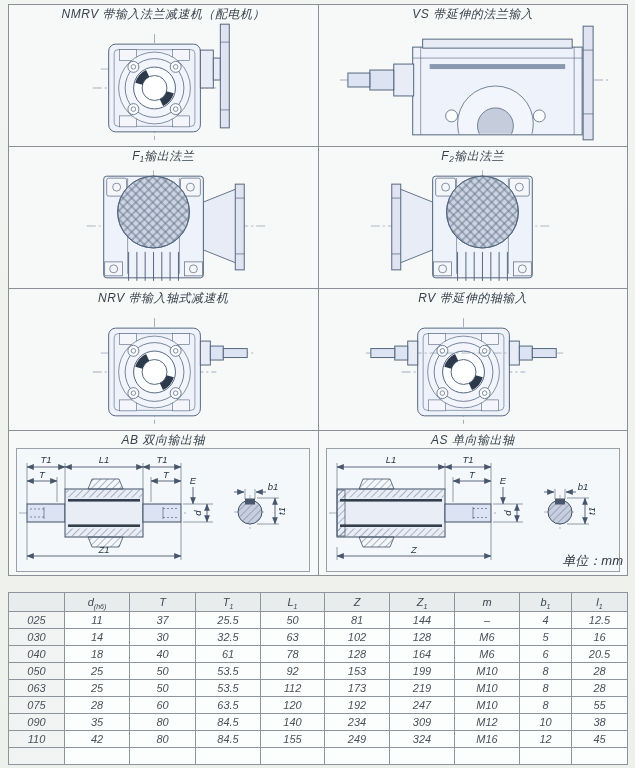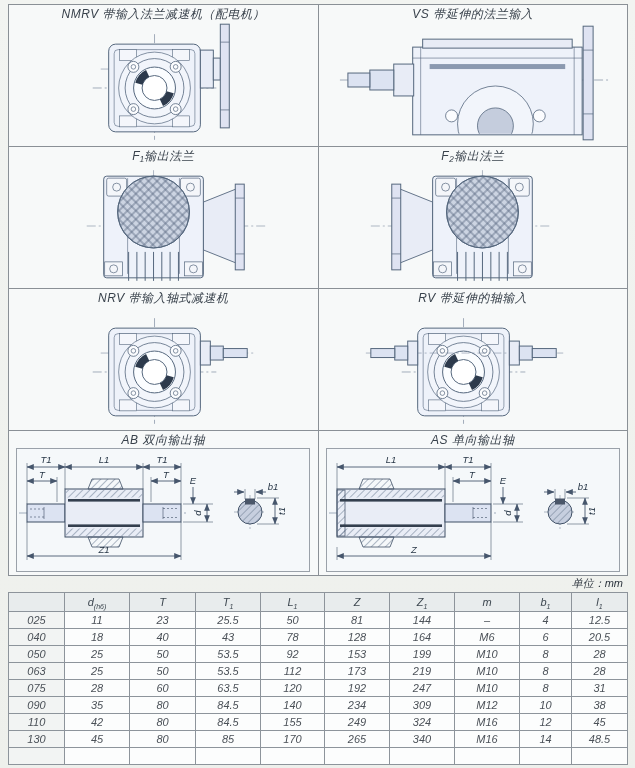--- a/index.html
+++ b/index.html
@@ -16,21 +16,21 @@
   .band{display:flex;height:142px;box-sizing:border-box;border-bottom:1px solid #8a9096;}
   .band.last{height:144px;border-bottom:none;}
   .cell{flex:1 1 50%;display:flex;flex-direction:column;align-items:center;overflow:hidden;}
   .cell.right{border-left:1px solid #8a9096;}
   .panel-label{
     font-size:12px;color:#39424c;height:17px;line-height:18px;
     letter-spacing:.5px;white-space:nowrap;
   }
   svg.drawing{display:block;}
   .sub-panel{border:1px solid #9aa1a9;background:#f5f8fa;border-radius:0;}
-  .unit-note{position:absolute;right:12px;top:576px;font-size:11px;color:#2f3740;}
+  .unit-note{position:absolute;right:12px;top:552px;font-size:13px;color:#2f3740;}
   table.spec{
     position:absolute;left:8px;top:592px;width:619px;
     border-collapse:collapse;table-layout:fixed;background:#fcfdfd;
   }
   table.spec th,table.spec td{
     border:1px solid #8d949b;font-size:11px;font-weight:normal;
     color:#4b5158;text-align:center;padding:0;height:16px;line-height:16px;
     overflow:hidden;white-space:nowrap;
   }
   table.spec thead th{background:#e8eced;color:#3d4750;height:18px;line-height:18px;}
@@ -391,34 +391,46 @@
           <th>Z<sub>1</sub></th>
           <th>m</th>
           <th>b<sub>1</sub></th>
           <th>l<sub>1</sub></th>
         </tr>
     </thead>
     <tbody>
         <tr>
           <th>025</th>
           <td>11</td>
-          <td>23</td>
+          <td>37</td>
           <td>25.5</td>
           <td>50</td>
           <td>81</td>
           <td>144</td>
           <td>–</td>
           <td>4</td>
           <td>12.5</td>
         </tr>
         <tr>
+          <th>030</th>
+          <td>14</td>
+          <td>30</td>
+          <td>32.5</td>
+          <td>63</td>
+          <td>102</td>
+          <td>128</td>
+          <td>M6</td>
+          <td>5</td>
+          <td>16</td>
+        </tr>
+        <tr>
           <th>040</th>
           <td>18</td>
           <td>40</td>
-          <td>43</td>
+          <td>61</td>
           <td>78</td>
           <td>128</td>
           <td>164</td>
           <td>M6</td>
           <td>6</td>
           <td>20.5</td>
         </tr>
         <tr>
           <th>050</th>
           <td>25</td>
@@ -446,21 +458,21 @@
         <tr>
           <th>075</th>
           <td>28</td>
           <td>60</td>
           <td>63.5</td>
           <td>120</td>
           <td>192</td>
           <td>247</td>
           <td>M10</td>
           <td>8</td>
-          <td>31</td>
+          <td>55</td>
         </tr>
         <tr>
           <th>090</th>
           <td>35</td>
           <td>80</td>
           <td>84.5</td>
           <td>140</td>
           <td>234</td>
           <td>309</td>
           <td>M12</td>
@@ -473,32 +485,20 @@
           <td>80</td>
           <td>84.5</td>
           <td>155</td>
           <td>249</td>
           <td>324</td>
           <td>M16</td>
           <td>12</td>
           <td>45</td>
         </tr>
         <tr>
-          <th>130</th>
-          <td>45</td>
-          <td>80</td>
-          <td>85</td>
-          <td>170</td>
-          <td>265</td>
-          <td>340</td>
-          <td>M16</td>
-          <td>14</td>
-          <td>48.5</td>
-        </tr>
-        <tr>
           <th></th>
           <td></td>
           <td></td>
           <td></td>
           <td></td>
           <td></td>
           <td></td>
           <td></td>
           <td></td>
           <td></td>

